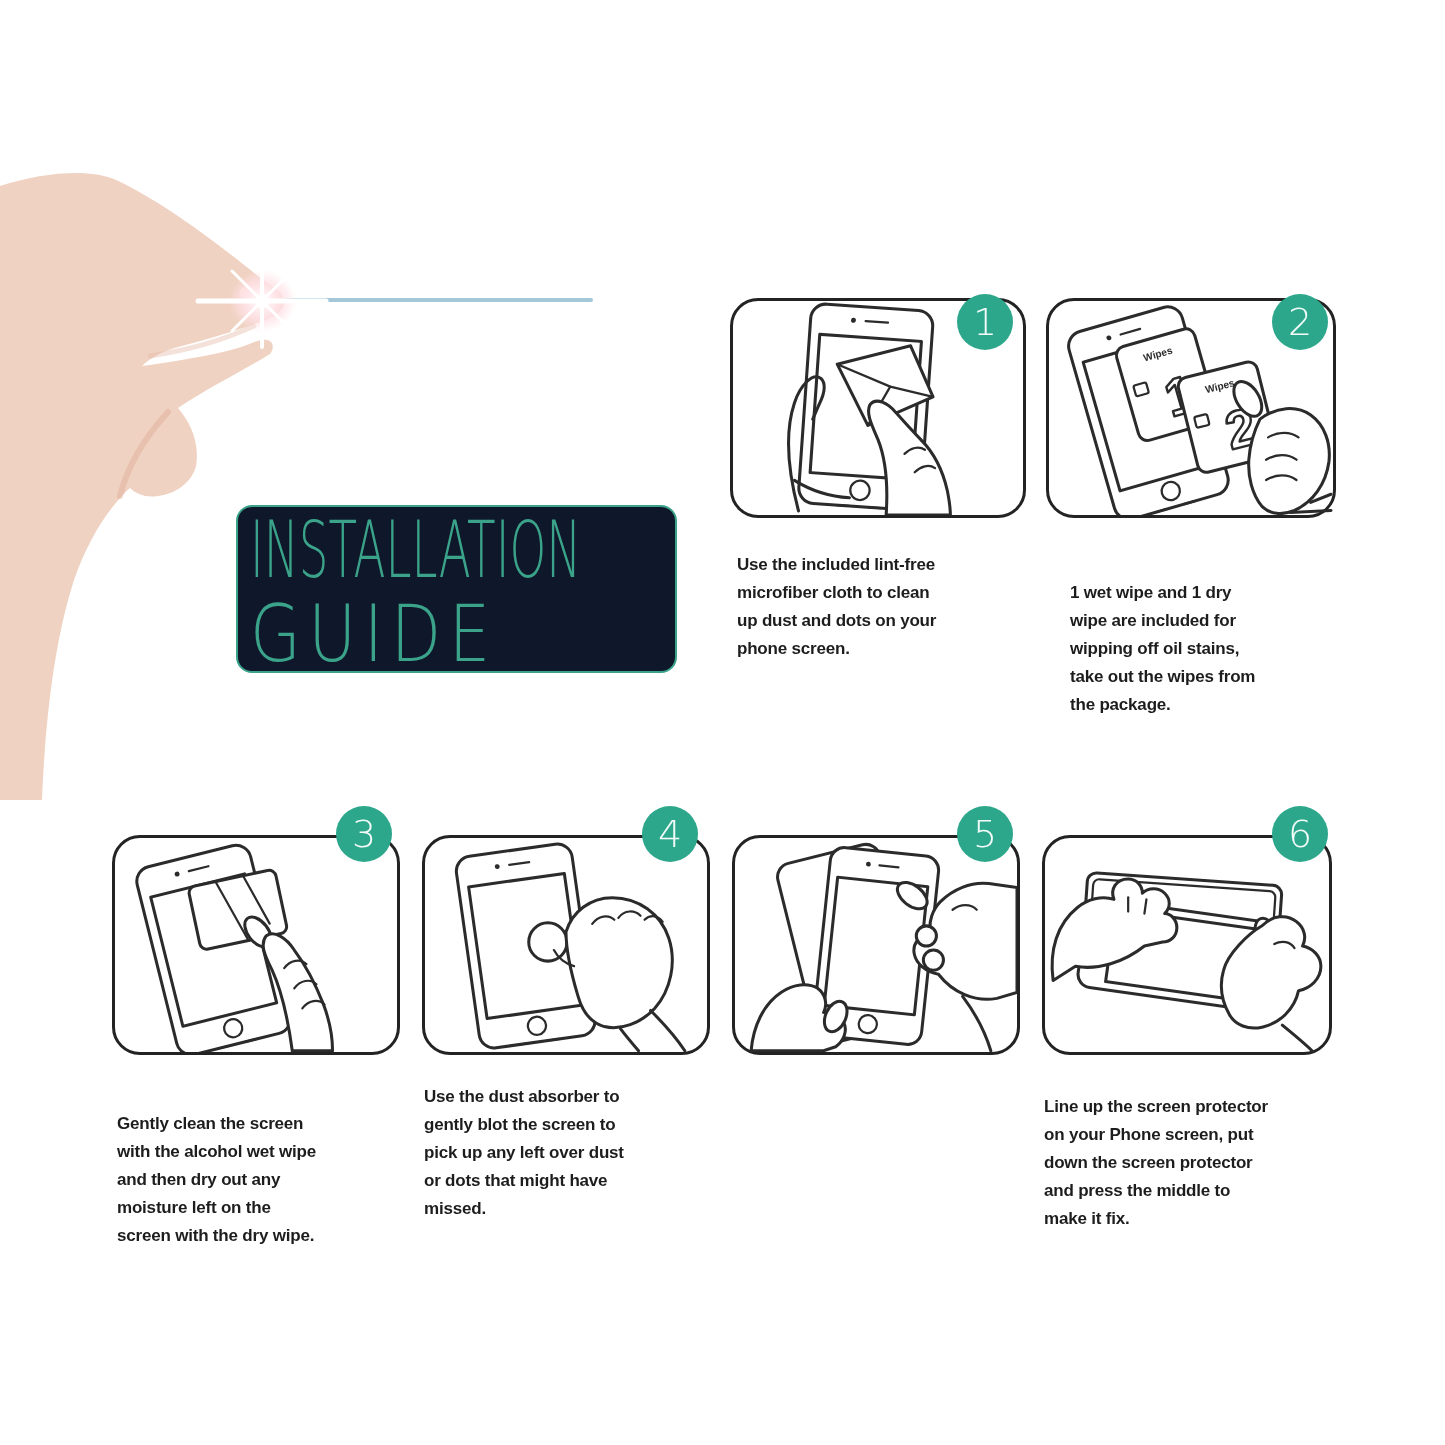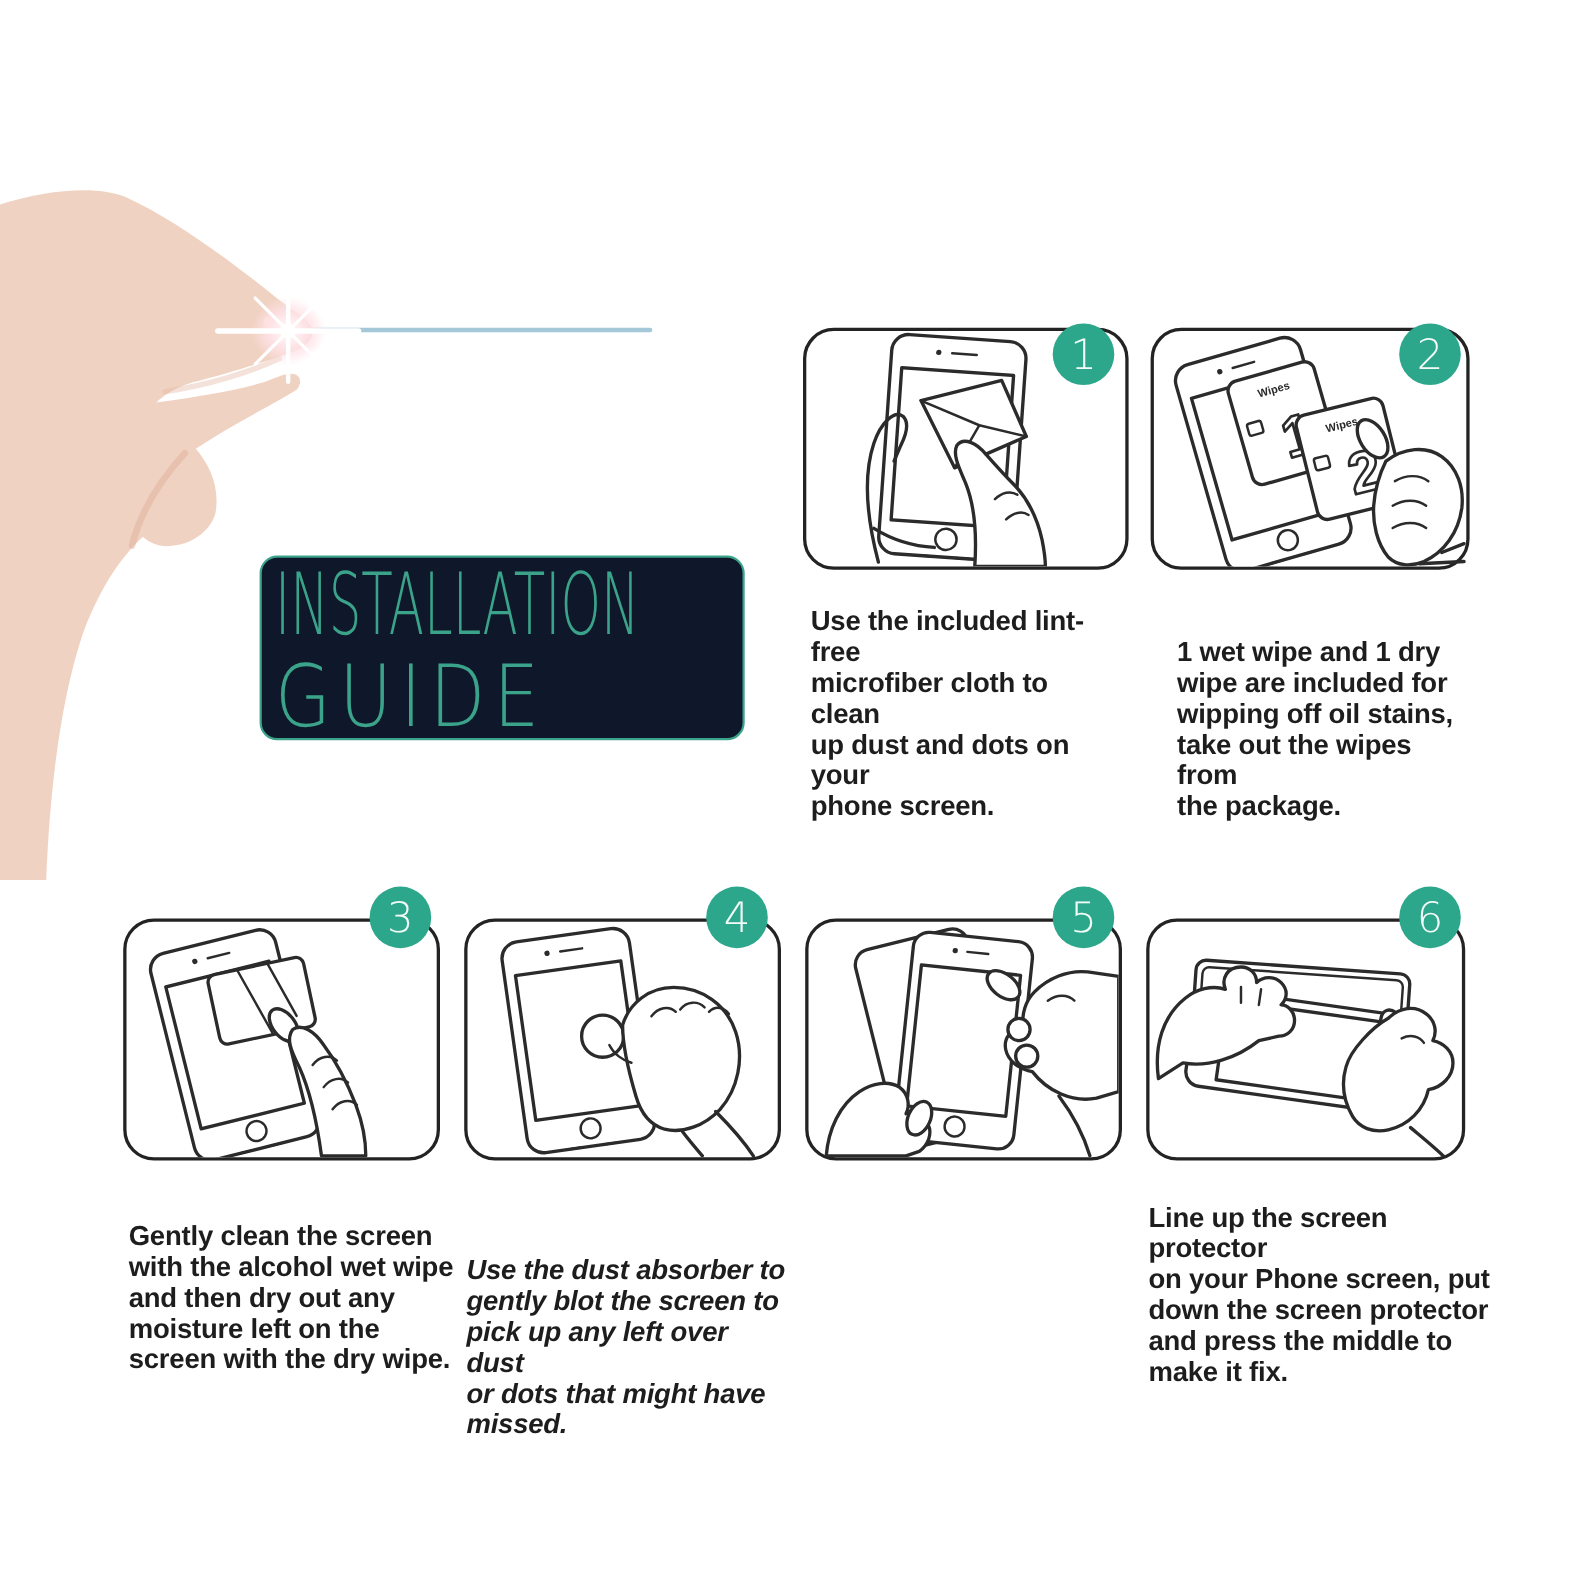--- a/index.html
+++ b/index.html
@@ -20,21 +20,21 @@
               font-family:"DejaVu Sans","Liberation Sans",sans-serif;font-weight:200;
               transform-origin:left top;white-space:nowrap;}
   .title-line.l1{top:-2px;font-size:78px;transform:scaleX(.60);}
   .title-line.l2{top:82px;font-size:78px;letter-spacing:9px;transform:scaleX(.84);}
   
   .panel{position:absolute;border:3px solid #232323;border-radius:28px;background:#fff;}
   .panel svg.art{position:absolute;left:0;top:0;width:100%;height:100%;}
   .badge{position:absolute;width:56px;height:56px;border-radius:50%;background:var(--accent-green);
          color:#f2fbf8;display:flex;align-items:center;justify-content:center;
          font-family:"DejaVu Sans","Liberation Sans",sans-serif;font-weight:200;font-size:38px;z-index:5;}
-  .caption{position:absolute;font-size:25px;line-height:28px;font-weight:700;
+  .caption{position:absolute;font-size:17px;line-height:28px;font-weight:700;
            color:var(--caption-ink);letter-spacing:-0.2px;white-space:pre-line;}
   
   .art *{stroke-width:3;stroke-linecap:round;stroke-linejoin:round;}
   .art .ln{stroke:var(--line-art-ink);fill:none;}
   .art .fw{stroke:var(--line-art-ink);fill:#ffffff;}
   .art .fi{fill:var(--line-art-ink);stroke:none;}
   .art .thin{stroke-width:2.2;}
   .art text.num{fill:#fff;stroke:var(--line-art-ink);stroke-width:2.4;
                 font-family:"Liberation Sans",sans-serif;font-weight:700;}
   .art text.lbl{fill:var(--line-art-ink);stroke:none;font-family:"Liberation Sans",sans-serif;
@@ -231,21 +231,21 @@
         <path class="ln thin" d="M218,80 C224,74 232,76 236,82"></path>
         <path class="ln thin" d="M148,126 C140,124 132,118 128,110"></path>
         <path class="ln" d="M224,170 C238,184 250,198 258,210"></path>
         <path class="ln" d="M194,188 C200,196 206,203 212,210"></path>
       </g>
     </svg>
   </div>
   <div class="badge" style="left:642px;top:806px;">
     <span>4</span>
   </div>
-  <div class="caption" style="left:424px;top:1141px;width:295px;font-style:italic;">Use the dust absorber to
+  <div class="caption" style="left:424px;top:1083px;width:295px;">Use the dust absorber to
 gently blot the screen to
 pick up any left over dust
 or dots that might have
 missed.</div>
 
   <div class="panel" style="left:732px;top:835px;width:282px;height:214px;">
     <svg class="art" viewBox="0 0 280 210">
       <g transform="translate(112,104) rotate(-14)">
         <rect class="fw" x="-52" y="-92" width="104" height="184" rx="14"></rect>
       </g>

